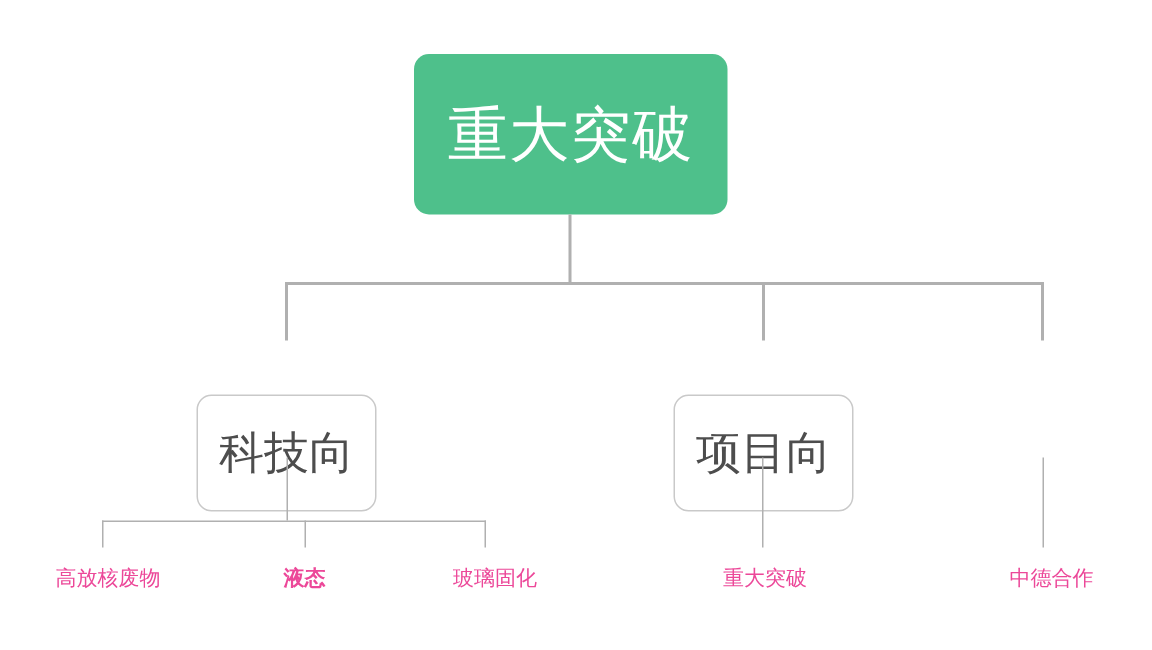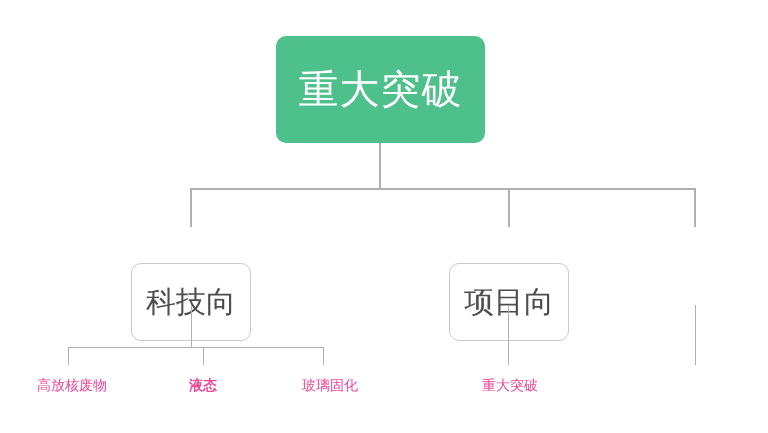--- a/index.html
+++ b/index.html
@@ -102,14 +102,15 @@
   <div class="line tech-drop-1"></div>
   <div class="line tech-drop-2"></div>
   <div class="line tech-drop-3"></div>
   <div class="line proj-vert"></div>
   <div class="line intl-vert"></div>
 
   <div class="leaf leaf-1">高放核废物</div>
   <div class="leaf leaf-2">液态</div>
   <div class="leaf leaf-3">玻璃固化</div>
   <div class="leaf leaf-4">重大突破</div>
+  <div class="leaf leaf-5">中德合作</div>
 
 </div>
 
 </body></html>

